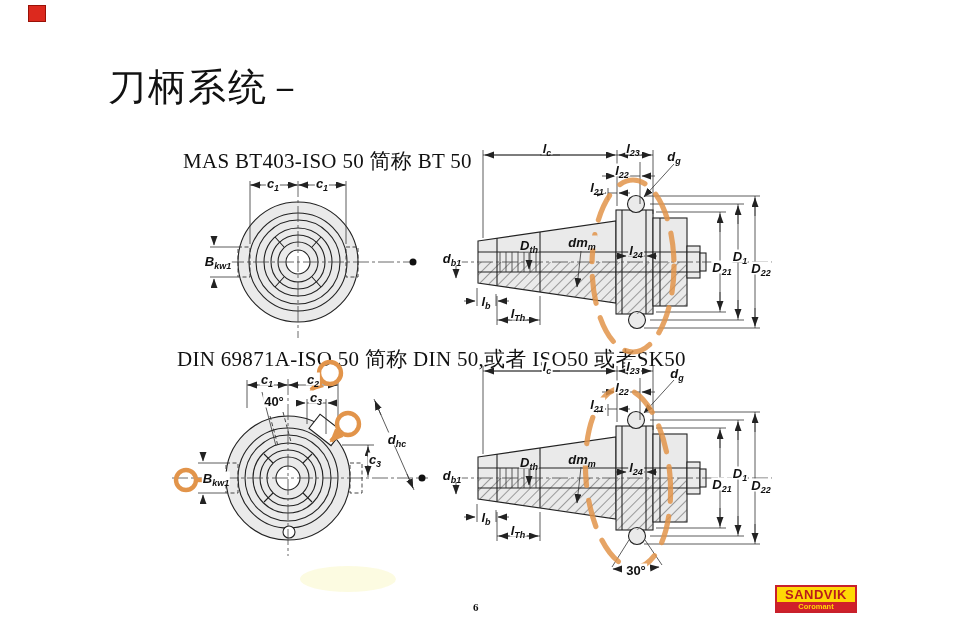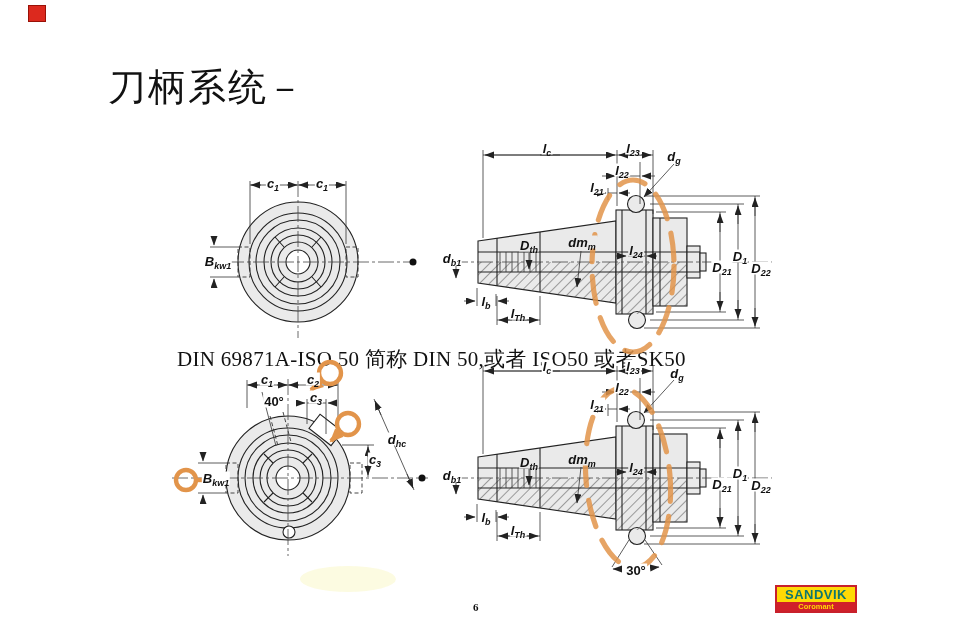--- a/index.html
+++ b/index.html
@@ -38,21 +38,21 @@
   }
   .smudge {
     position:absolute; left:300px; top:566px; width:96px; height:26px;
     background:#faf7c8; opacity:0.55; border-radius:50%;
   }
   .logo {
     position:absolute; left:775px; top:585px; width:82px; height:28px;
     border:2px solid #c8202b; background:#ffd905; box-sizing:border-box;
   }
   .logo-brand {
-    display:block; text-align:center; color:#0f766e;
+    display:block; text-align:center; color:#b91c1c;
     font:bold 13px "Liberation Sans","DejaVu Sans",sans-serif;
     line-height:15px; letter-spacing:0.5px;
   }
   .logo-strip {
     display:block; background:#d0202a; color:#ffd905; text-align:center;
     font:bold 7.5px "Liberation Sans","DejaVu Sans",sans-serif; line-height:9px;
   }
   
   .s    { stroke:#222; stroke-width:1.1; fill:none; }
   .sf   { stroke:#222; stroke-width:1.1; fill:#eaeaea; }
@@ -68,20 +68,21 @@
 
 <div class="stage">
 
   <div class="red-square"></div>
 
   <div class="title-row">
     <span class="t-main">刀柄系统</span>
     <span class="t-sep">–</span>
   </div>
 
+  <div class="sec-heading h-bt">MAS BT403-ISO 50 简称 BT 50</div>
   <div class="sec-heading h-din">DIN 69871A-ISO 50 简称 DIN 50,或者 ISO50 或者SK50</div>
 
   <svg class="art" width="959" height="621" viewBox="0 0 959 621">
     <defs>
       <pattern id="hatch" patternUnits="userSpaceOnUse" width="7" height="7" patternTransform="rotate(45)">
         <line x1="0" y1="0" x2="0" y2="7" stroke="#4a4a4a" stroke-width="1"></line>
       </pattern>
       <marker id="ah" markerUnits="userSpaceOnUse" markerWidth="10" markerHeight="8" refX="9" refY="3.5" orient="auto">
         <path d="M0,0 L9.5,3.5 L0,7 Z" fill="#222"></path>
       </marker>

